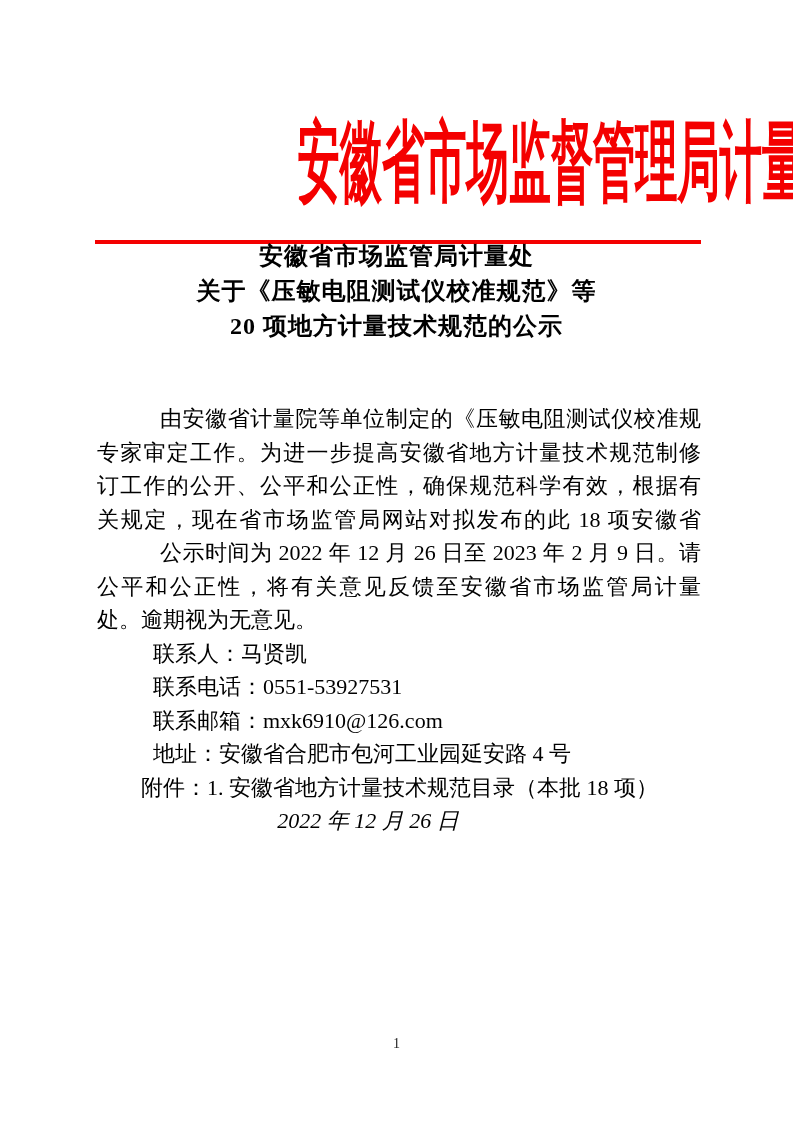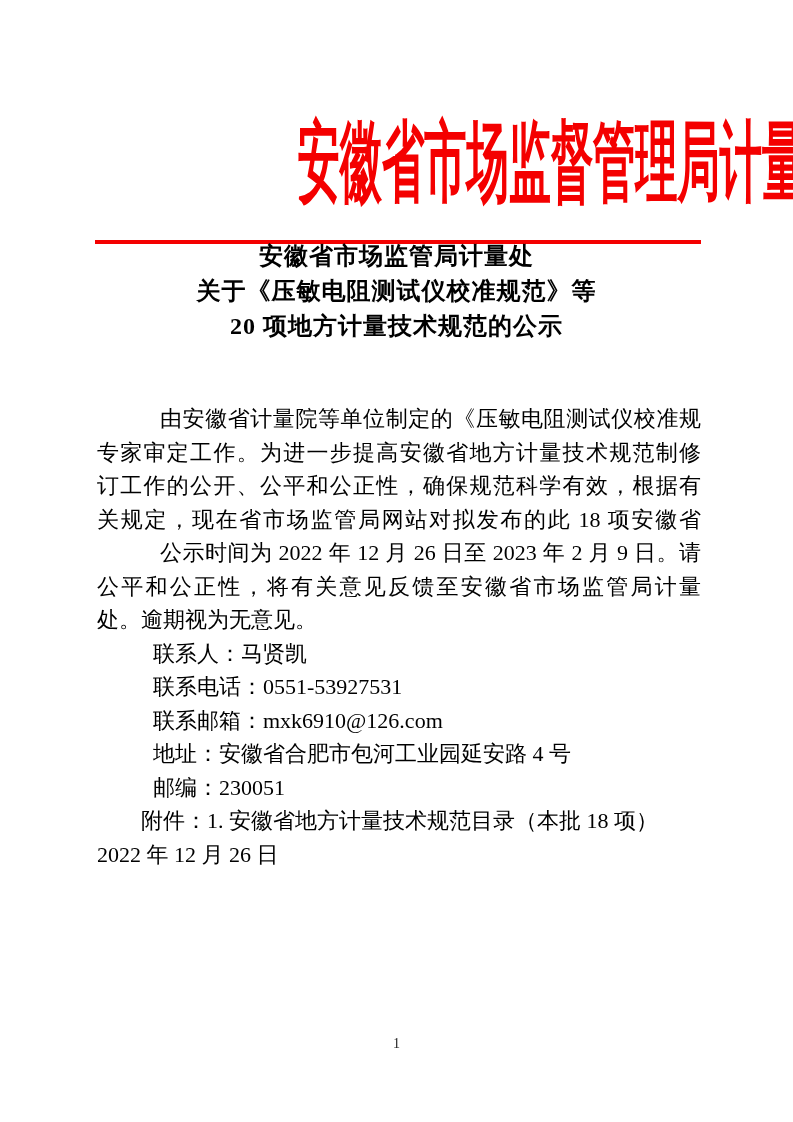--- a/index.html
+++ b/index.html
@@ -62,21 +62,21 @@
     font-size: 22px;
     line-height: 33.5px;
     margin-top: 10px;
   }
   .line { white-space: normal; }
   .fill { text-align: justify; text-align-last: justify; }
   .ind-para   { text-indent: 63px; }
   .ind-contact{ text-indent: 56px; }
   .ind-attach { text-indent: 44px; }
   .ind-attach2{ text-indent: 130px; }
-  .date-line  { text-align: left; padding-right: 62px; }
+  .date-line  { text-align: center; padding-right: 62px; font-style: italic; }
   
   .page-number {
     position: absolute;
     top: 1036px;
     left: 0;
     width: 100%;
     text-align: center;
     font-size: 14px;
     color: #222222;
   }
@@ -103,20 +103,19 @@
     <div class="line fill">专家审定工作。为进一步提高安徽省地方计量技术规范制修</div>
     <div class="line fill">订工作的公开、公平和公正性，确保规范科学有效，根据有</div>
     <div class="line fill">关规定，现在省市场监管局网站对拟发布的此 18 项安徽省</div>
     <div class="line fill ind-para">公示时间为 2022 年 12 月 26 日至 2023 年 2 月 9 日。请</div>
     <div class="line fill">公平和公正性，将有关意见反馈至安徽省市场监管局计量</div>
     <div class="line">处。逾期视为无意见。</div>
     <div class="line ind-contact">联系人：马贤凯</div>
     <div class="line ind-contact">联系电话：0551-53927531</div>
     <div class="line ind-contact">联系邮箱：mxk6910@126.com</div>
     <div class="line ind-contact">地址：安徽省合肥市包河工业园延安路 4 号</div>
-    <div class="line ind-contact">邮编：230051</div>
     <div class="line ind-attach">附件：1. 安徽省地方计量技术规范目录（本批 18 项）</div>
     <div class="line date-line">2022 年 12 月 26 日</div>
   </div>
 
   <div class="page-number">1</div>
 
 </div>
 
 </body></html>

